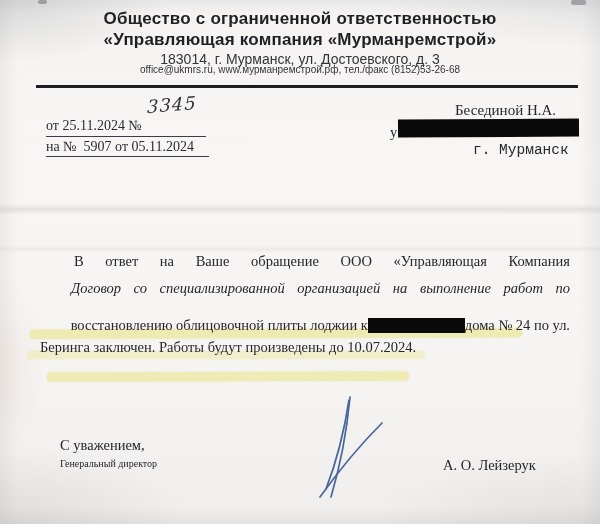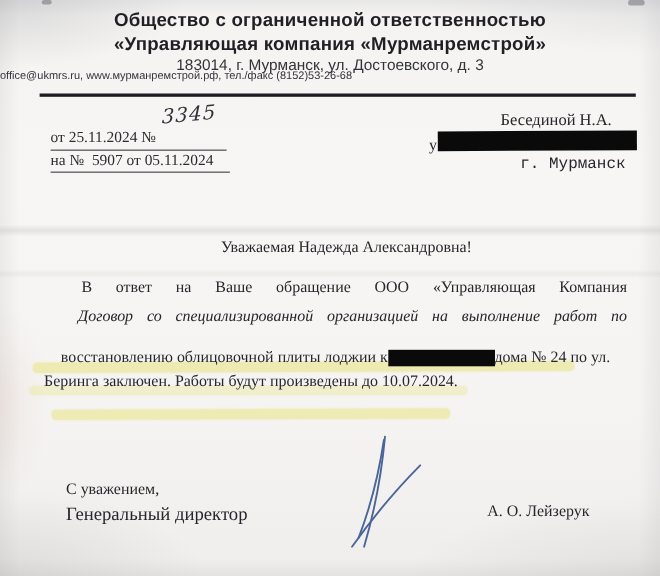--- a/index.html
+++ b/index.html
@@ -21,53 +21,53 @@
   .abs{position:absolute;}
   .sans{font-family:"Liberation Sans",sans-serif;}
   .crease{left:0;right:0;pointer-events:none;}
   .crease1{top:204px;height:11px;background:linear-gradient(180deg,transparent,rgba(183,181,178,0.30) 50%,transparent);}
   .crease2{top:245px;height:8px;background:linear-gradient(180deg,transparent,rgba(185,183,180,0.17) 50%,transparent);}
   .smudge{background:rgba(75,75,82,0.40);border-radius:2px;}
   
   .org1{top:9px;left:0;width:600px;text-align:center;font-weight:bold;font-size:17px;letter-spacing:0.2px;color:#1f1f24;}
   .org2{top:30px;left:0;width:600px;text-align:center;font-weight:bold;font-size:17px;letter-spacing:0.2px;color:#1f1f24;}
   .addr{top:51px;left:0;width:600px;text-align:center;font-size:14px;color:#33333a;}
-  .contact{top:64px;left:0;width:512px;font-size:10px;color:#33333a;}
+  .contact{top:64px;left:0;width:512px;text-align:center;font-size:10px;color:#33333a;padding-left:44px;}
   .rule{top:85px;left:36px;width:542px;height:2.6px;background:#1c1c22;}
   
   .ref{font-size:14px;white-space:pre;border-bottom:1.4px solid #3c3c44;color:#2b2b33;margin-top:18px;}
   .ref-out{top:100px;left:46px;width:160px;height:18px;}
   .ref-in{top:121px;left:46px;width:163px;height:17px;}
   .handwritten{top:94px;left:147px;font-size:18px;font-style:italic;font-family:"DejaVu Serif",serif;
     color:#31313a;transform:rotate(-5deg) skewX(-6deg);letter-spacing:1px;}
   
   .addr-name{top:102px;left:455px;font-size:15px;}
   .addr-frag{top:124px;left:390px;font-size:14.5px;z-index:1;}
   .bar1{top:119px;left:398px;width:181px;height:18px;background:#0a0a0a;z-index:2;transform:rotate(-0.3deg);}
   .city{top:142px;left:473px;font-size:14.5px;font-family:Liberation Mono, monospace;}
   
   .bodyline{font-size:14.5px;height:20px;overflow:hidden;z-index:2;color:#26262c;}
   .just{text-align:justify;}
   .just::after{content:"";display:inline-block;width:100%;}
   .salut{top:217px;left:45px;width:540px;text-align:center;}
   .p1l1{top:253px;left:40px;width:530px;box-sizing:border-box;padding-left:34px;}
   .p1l2{top:275px;left:40px;width:530px;}
   .p2l1{top:280px;left:40px;width:530px;box-sizing:border-box;padding-left:31px;font-style:italic;}
-  .p2l2{top:317px;left:40px;width:530px;display:flex;justify-content:center;align-items:flex-start;}
+  .p2l2{top:317px;left:40px;width:530px;display:flex;justify-content:flex-end;align-items:flex-start;}
   .bar2{width:97px;height:15px;background:#0a0a0a;margin-top:0.5px;flex:0 0 auto;}
   .p2l3{top:339px;left:40px;width:530px;}
   .p3{top:358px;left:40px;width:530px;box-sizing:border-box;padding-left:23px;}
   
   .hl{z-index:1;border-radius:4px;pointer-events:none;}
   .hl1{top:329px;left:30px;width:492px;height:9px;background:rgba(233,228,139,0.62);box-shadow:0 0 2px rgba(233,228,139,0.8);transform:rotate(-0.2deg);}
   .hl2{top:351px;left:27px;width:398px;height:8px;background:rgba(233,228,139,0.38);box-shadow:0 0 2px rgba(233,228,139,0.5);}
   .hl3{top:372px;left:47px;width:362px;height:8.5px;background:rgba(233,228,139,0.60);box-shadow:0 0 2px rgba(233,228,139,0.8);transform:rotate(-0.2deg);}
   
   .closing{top:437px;left:60px;font-size:14.5px;}
-  .title{top:458px;left:60px;font-size:17px;}
+  .title{top:458px;left:60px;font-size:10px;}
   .signame{top:457px;left:443px;font-size:14.5px;}
   .sig-svg{top:385px;left:300px;width:160px;height:130px;z-index:3;}
 </style>
 </head>
 <body>
 
 <div class="page">
 
   <div class="abs crease crease1"></div>
   <div class="abs crease crease2"></div>
@@ -82,21 +82,20 @@
 
   <div class="abs ref ref-out">от 25.11.2024 №</div>
   <div class="abs handwritten">3345</div>
   <div class="abs ref ref-in">на №  5907 от 05.11.2024</div>
 
   <div class="abs addr-name">Бесединой Н.А.</div>
   <div class="abs addr-frag">у</div>
   <div class="abs bar1"></div>
   <div class="abs city">г. Мурманск</div>
 
-  <div class="abs bodyline salut">Уважаемая Надежда Александровна!</div>
   <div class="abs bodyline just p1l1">В ответ на Ваше обращение ООО «Управляющая Компания</div>
   <div class="abs bodyline just p2l1">Договор со специализированной организацией на выполнение работ по</div>
   <div class="abs bodyline p2l2">
     <span>восстановлению облицовочной плиты лоджии к</span>
     <span class="bar2"></span>
     <span>дома № 24 по ул.</span>
   </div>
   <div class="abs bodyline p2l3">Беринга заключен. Работы будут произведены до 10.07.2024.</div>
 
   <div class="abs hl hl1"></div>

